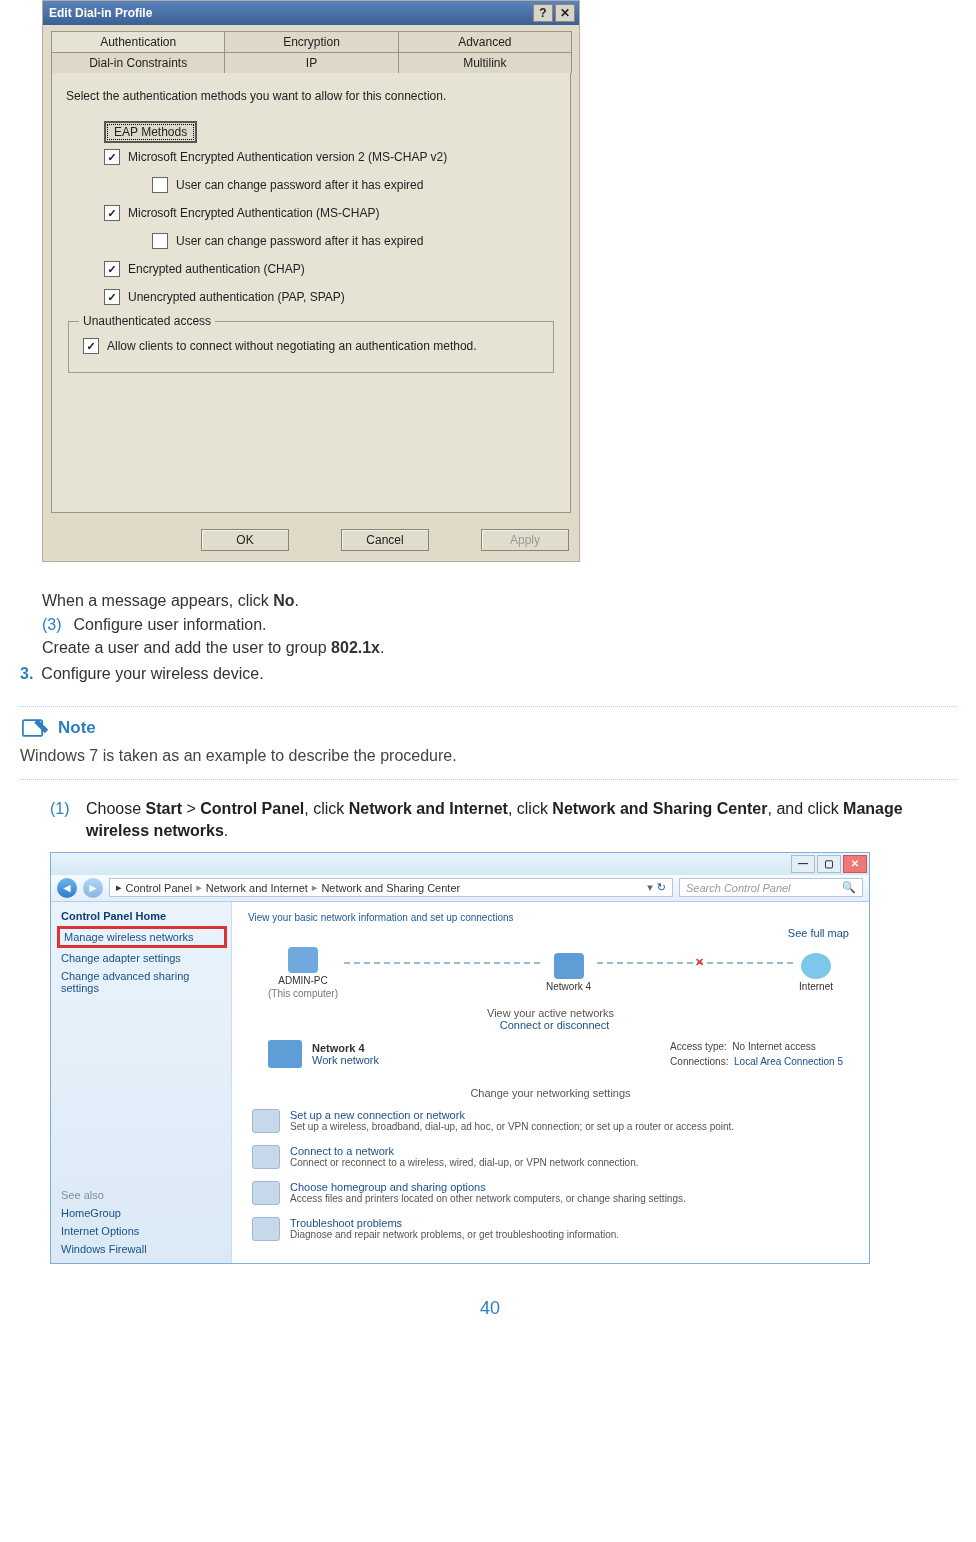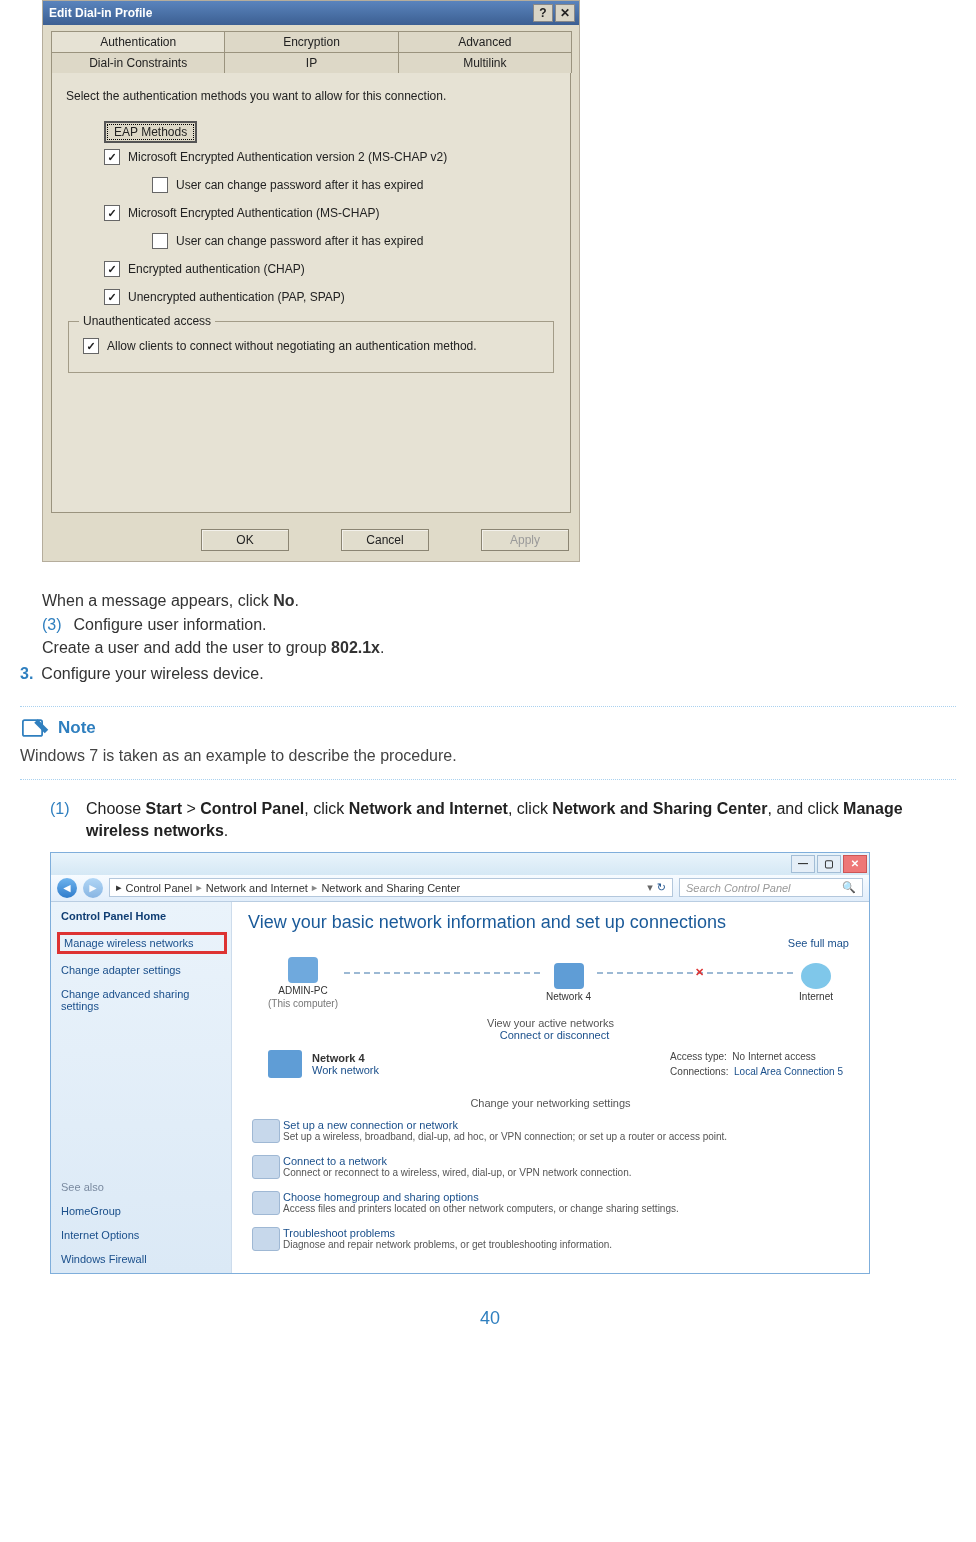--- a/index.html
+++ b/index.html
@@ -206,47 +206,47 @@
   .nsc-addr .crumb-box .sep{color:#888;}
   .nsc-addr .search{
     width:170px;background:#fff;border:1px solid #b3c7dc;padding:2px 6px;color:#999;font-style:italic;text-align:left;
     display:flex;justify-content:space-between;align-items:center;
   }
   .nsc-columns{display:flex;}
   .nsc-side{
     width:162px;background:linear-gradient(#eaf3fb,#dbe9f6);
     border-right:1px solid #cddcec;
     padding:8px 8px 8px 10px;
-    display:flex;flex-direction:column;gap:12px;
+    display:flex;flex-direction:column;gap:6px;
   }
   .nsc-side .lk{color:#1a4f8b;}
   .nsc-side .lk.bold{font-weight:bold;color:#0f3d73;}
   .nsc-side .highlight{
     border:3px solid #d33; padding:2px 4px; margin:-2px -4px;
   }
   .nsc-side .spacer{flex:1;}
   .nsc-side .seealso-h{color:#7a8aa0;margin-top:40px;}
   .nsc-main{flex:1;padding:10px 16px 16px 16px;}
-  .nsc-h1{color:#1a5a99;font-size:18px;margin-bottom:10px;}
+  .nsc-h1{color:#1a5a99;font-size:10px;margin-bottom:10px;}
   .nsc-map{display:flex;align-items:center;justify-content:space-between;margin:0 20px 4px 20px;}
   .nsc-map .node{display:flex;flex-direction:column;align-items:center;gap:2px;font-size:10px;}
   .nsc-map .node .ico{width:30px;height:26px;background:#6fa9dd;border-radius:4px;position:relative;}
   .nsc-map .node .ico.globe{background:#7fc7ea;border-radius:50%;}
   .nsc-map .node .ico.net{background:#5f9dd6;}
   .nsc-map .dash{flex:1;border-top:2px dashed #9cb9d4;margin:0 6px;position:relative;top:-10px;}
   .nsc-map .dash .x{position:absolute;left:50%;top:-8px;color:#d33;font-weight:bold;}
   .nsc-right-link{text-align:right;color:#1a4f8b;margin:-6px 4px 8px 0;}
   .sec-head{display:flex;align-items:center;color:#555;margin:8px 0 4px 0;flex-direction:column;}
   .sec-head .hr{flex:1;height:1px;background:#ccd7e3;margin-left:8px;}
   .active-net{display:flex;justify-content:space-between;padding:4px 10px 10px 20px;}
   .active-net .left{display:flex;align-items:center;gap:10px;}
   .active-net .left .ic{width:34px;height:28px;background:#5f9dd6;border-radius:3px;}
   .active-net .right{font-size:10px;color:#444;line-height:1.5;}
   .active-net .right .lk{color:#1a4f8b;}
-  .settings-list .item{display:flex;gap:3px;padding:6px 4px;}
+  .settings-list .item{display:flex;gap:10px;padding:6px 4px;}
   .settings-list .item .ic{width:26px;height:22px;background:#c7d8eb;border:1px solid #9fb8d4;border-radius:3px;flex-shrink:0;}
   .settings-list .item .ttl{color:#1a4f8b;}
   .settings-list .item .desc{color:#555;font-size:10px;}
 
   .page-num{color:#2f7fbf;text-align:center;font-size:18px;padding:14px 8px 6px 12px;}
 </style>
 </head>
 <body>
 
 <div class="page">

